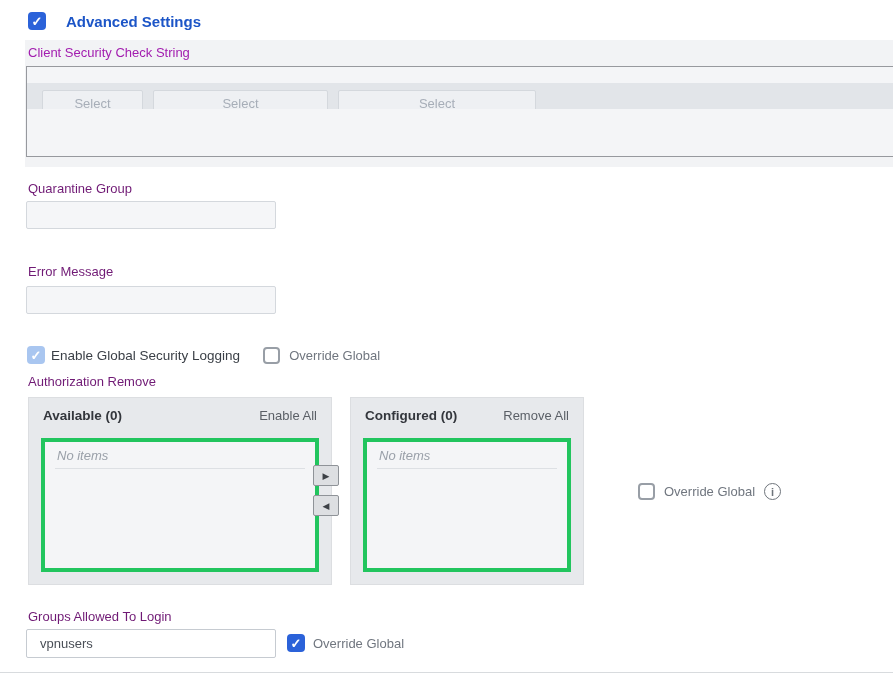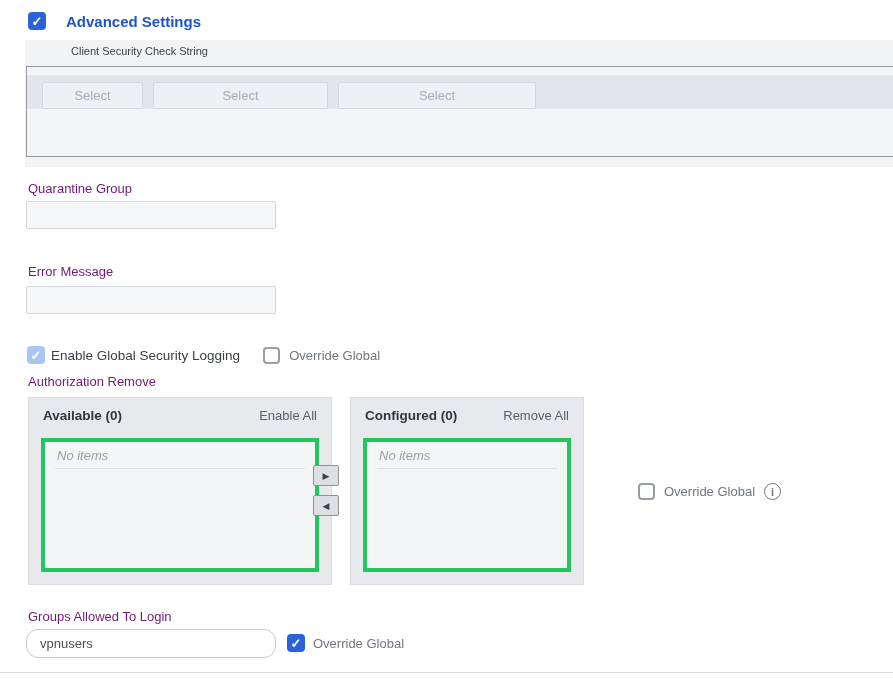--- a/index.html
+++ b/index.html
@@ -16,23 +16,23 @@
 
   
   .cb { width:18px; height:18px; border-radius:4px; display:inline-flex; align-items:center; justify-content:center; flex:0 0 auto; cursor:pointer; }
   .cb .tick { color:#fff; font-size:13px; font-weight:700; line-height:1; }
   .cb-checked { background:#2b62d9; }
   .cb-disabled { background:#a9c6f0; cursor:default; }
   .cb-empty { width:17px; height:17px; background:#fff; border:2px solid #989ea6; border-radius:4px; }
 
   
   .csc-panel { position:absolute; left:25px; top:40px; right:0; height:127px; background:#f2f3f5; }
-  .csc-label { position:absolute; left:3px; top:5px; font-size:11px; color:#404040;margin-left:43px; }
+  .csc-label { position:absolute; left:3px; top:5px; font-size:13px; color:#a21caf; }
   .csc-box { position:absolute; left:1px; top:26px; right:-2px; height:91px; border:1px solid #97999e; background:#f4f5f7; }
-  .csc-toolbar { position:absolute; left:0; top:8px; right:0; height:42px; background:#e2e5e9; border-bottom:6px solid #d946ef; }
+  .csc-toolbar { position:absolute; left:0; top:16px; right:0; height:42px; background:#e2e5e9; border-bottom:6px solid #d946ef; }
   .sel-btn { position:absolute; top:7px; height:27px; background:#eef0f3; border:1px solid #d4d8dd; border-radius:2px; font-family:"Liberation Sans", sans-serif; font-size:13px; color:#a7aeb8; cursor:pointer; }
   .sel-b1 { left:15px;  width:101px; }
   .sel-b2 { left:126px; width:175px; }
   .sel-b3 { left:311px; width:198px; }
   .csc-textarea { position:absolute; left:0; top:42px; right:0; bottom:0; background:#f4f5f7; }
 
   
   .fld-label { position:absolute; left:28px; font-size:13px; color:#701a75; }
   .txt-input { position:absolute; left:26px; width:250px; height:28px; border:1px solid #d4d8dd; background:#f5f6f8; border-radius:2px; font-family:"Liberation Sans", sans-serif; font-size:13px; color:#4a4f57; padding:0 13px; }
   .txt-input.enabled { background:#ffffff; border-color:#c6cbd1; }
@@ -63,21 +63,21 @@
   .arrow-btn { position:absolute; left:313px; width:26px; height:21px; background:#dddfe2; border:1px solid #8f9398; border-radius:2px; font-size:9px; color:#3d4146; cursor:pointer; display:flex; align-items:center; justify-content:center; padding:0; font-family:"Liberation Sans", sans-serif; }
   .arrow-right { top:465px; }
   .arrow-left  { top:495px; }
 
   .ovr2-row { position:absolute; left:638px; top:483px; display:flex; align-items:center; }
   .ovr2-row .ovr-label { margin-left:9px; }
   .info-icon { width:17px; height:17px; margin-left:9px; border:1.5px solid #6e747b; border-radius:50%; color:#6e747b; font-size:11px; font-weight:700; display:inline-flex; align-items:center; justify-content:center; cursor:pointer; }
 
   
   .lbl-groups { top:609px; }
-  .inp-groups { top:629px; height:29px;border-radius:12px; }
+  .inp-groups { top:629px; height:29px; }
   .ovr3-row { position:absolute; left:287px; top:634px; display:flex; align-items:center; }
   .ovr3-row .ovr-label { margin-left:8px; }
 
   .bottom-divider { position:absolute; left:0; right:0; top:672px; border-top:1px solid #d8dbde; }
 </style>
 </head>
 <body>
 
 <div class="screen">
 

